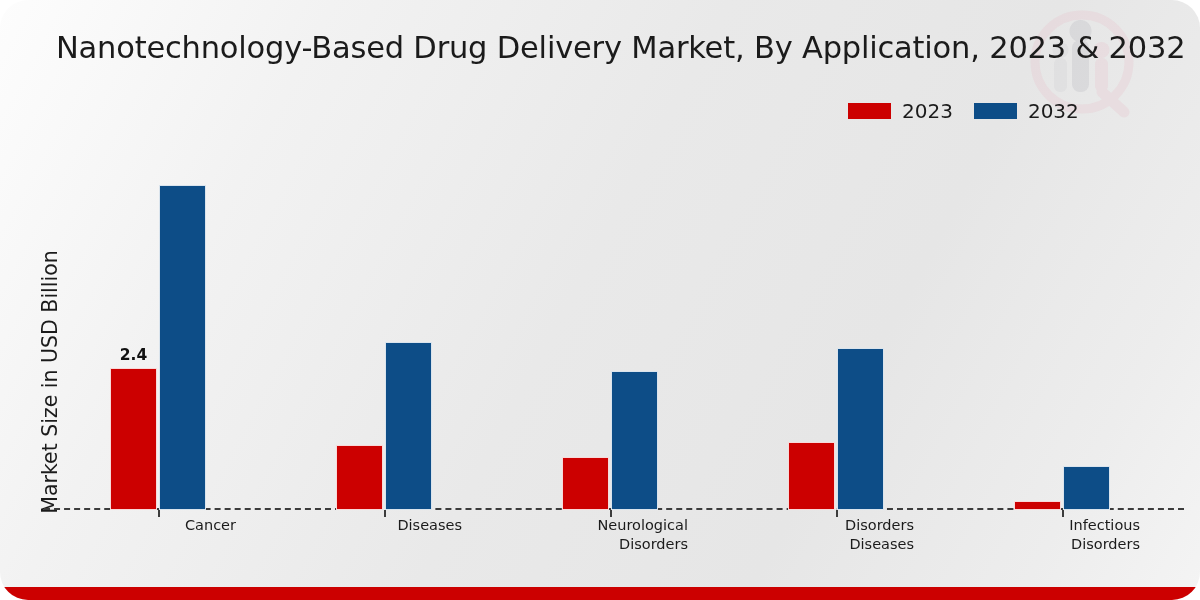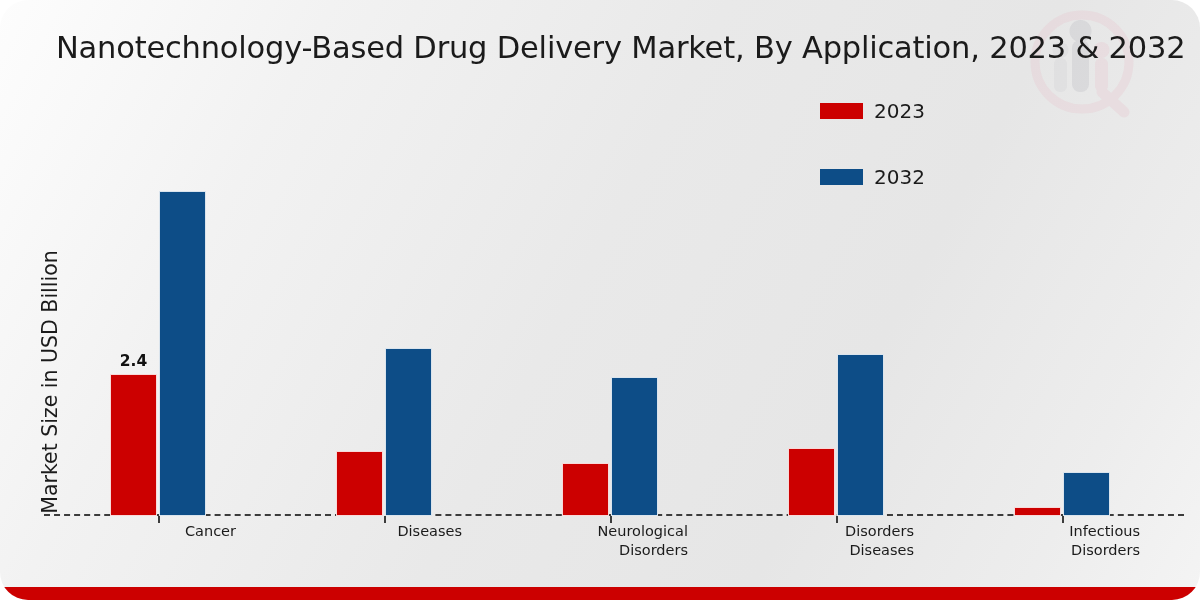--- a/index.html
+++ b/index.html
@@ -44,26 +44,25 @@
     font-weight: 400;
     letter-spacing: -0.2px;
     color: #1b1b1b;
     white-space: nowrap;
     font-family: "DejaVu Sans", sans-serif;
   }
 
   
   #legend {
     position: absolute;
-    left: 820px;
+    left: 848px;
     top: 101px;
     display: flex;
     align-items: center;
-    gap: 46px;
-    flex-direction: column;
+    gap: 21px;
   }
   .legend-item {
     display: flex;
     align-items: center;
     gap: 11px;
   }
   .legend-swatch {
     width: 43px;
     height: 16px;
     display: block;
@@ -86,21 +85,21 @@
     font-size: 20.5px;
     color: #1b1b1b;
     white-space: nowrap;
     font-family: "DejaVu Sans", sans-serif;
   }
 
   
   #plot {
     position: absolute;
     left: 44px;
-    top: 150px;
+    top: 144px;
     width: 1140px;
     height: 366px;
   }
 
   #baseline {
     position: absolute;
     left: 0px;
     bottom: 0px;
     width: 1140px;
     height: 0px;

